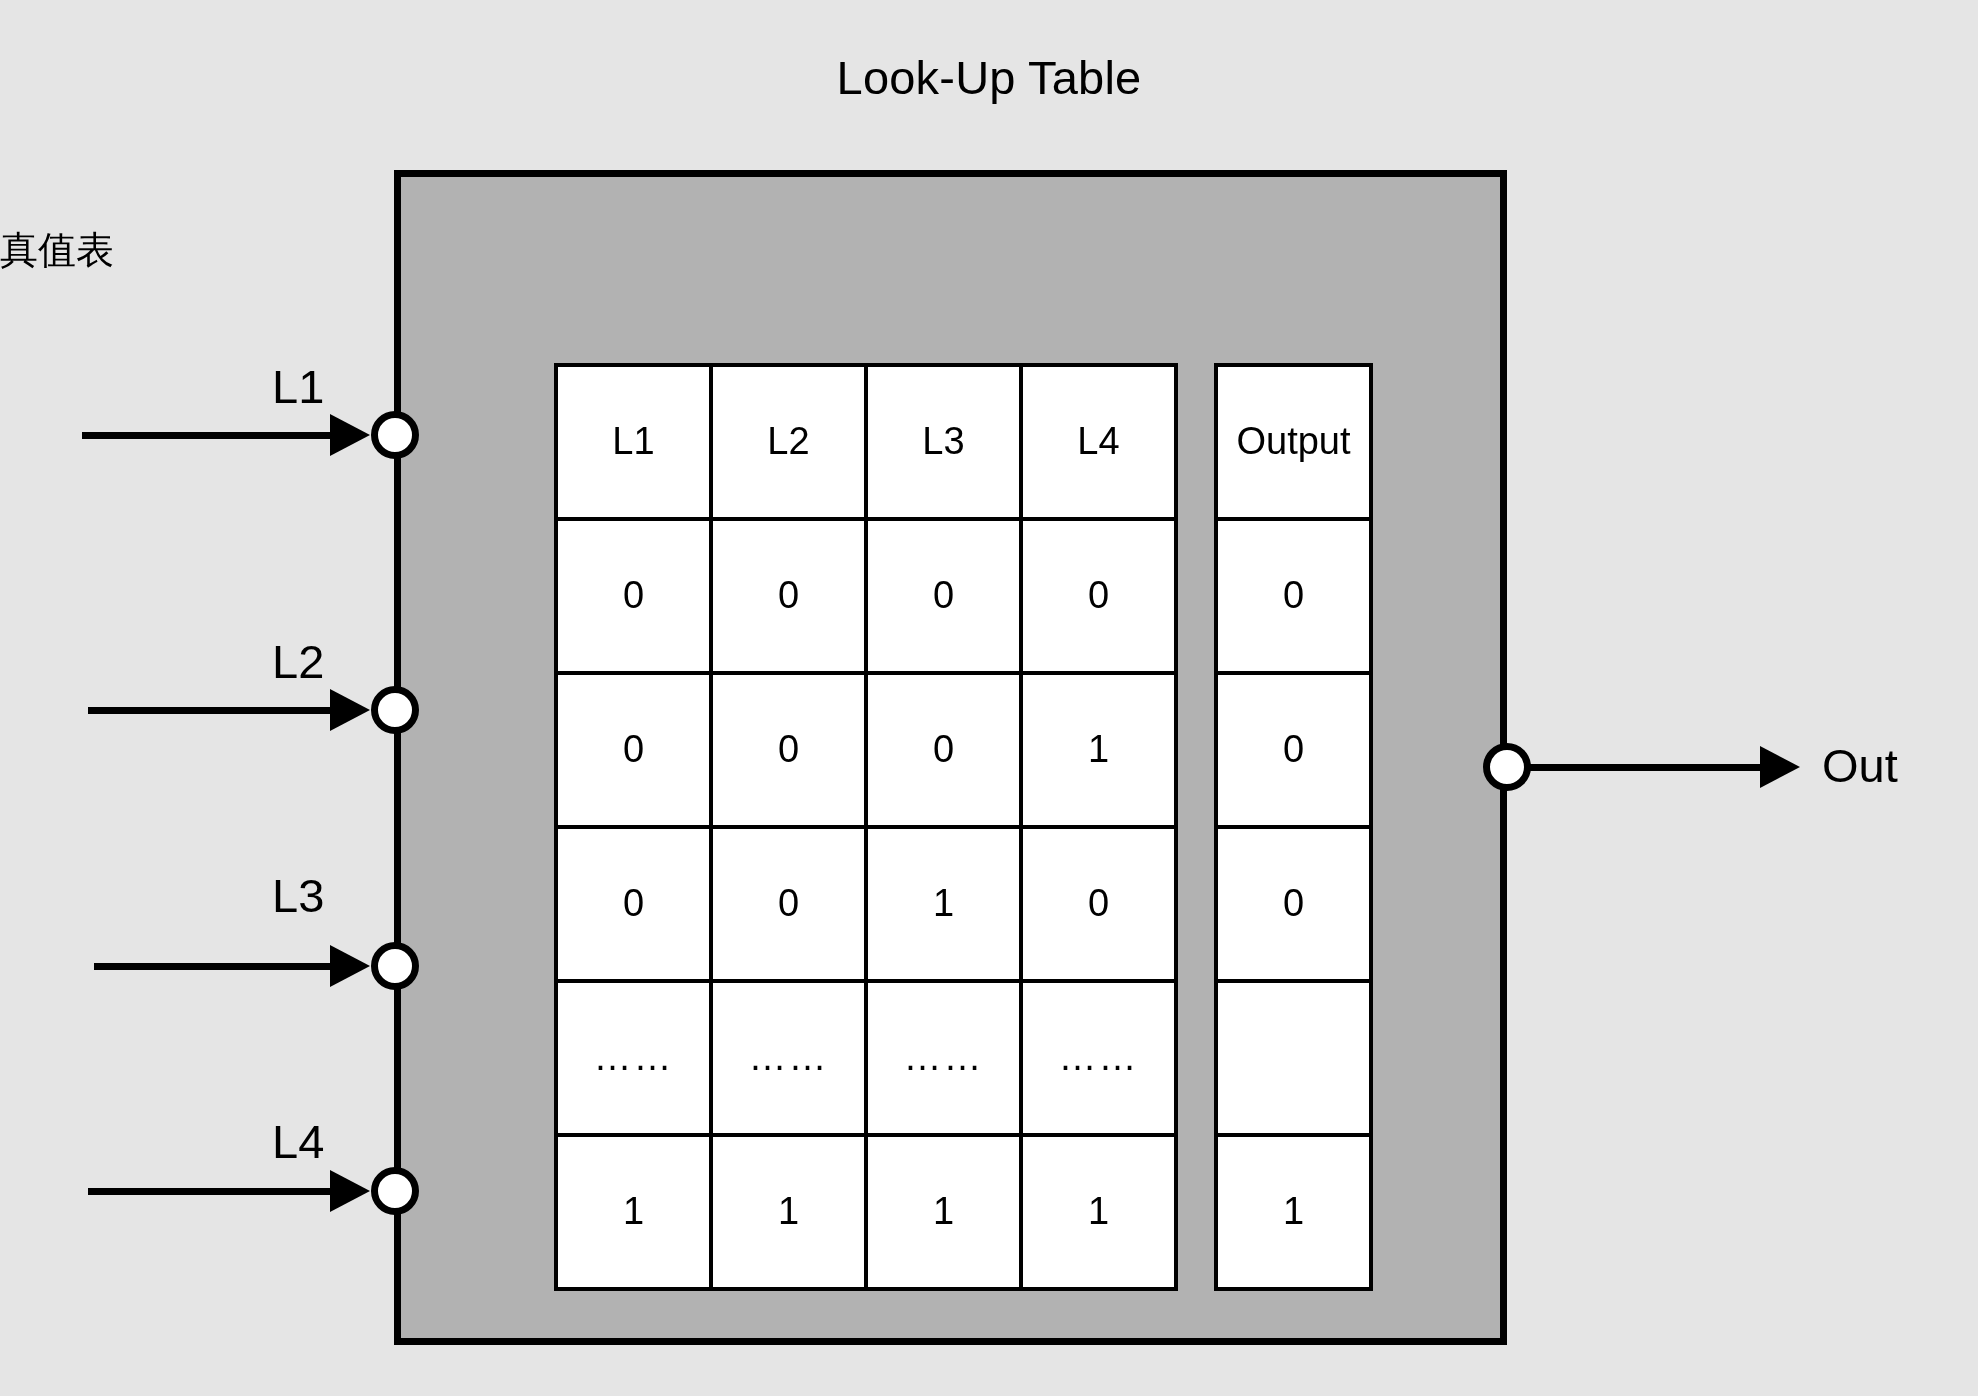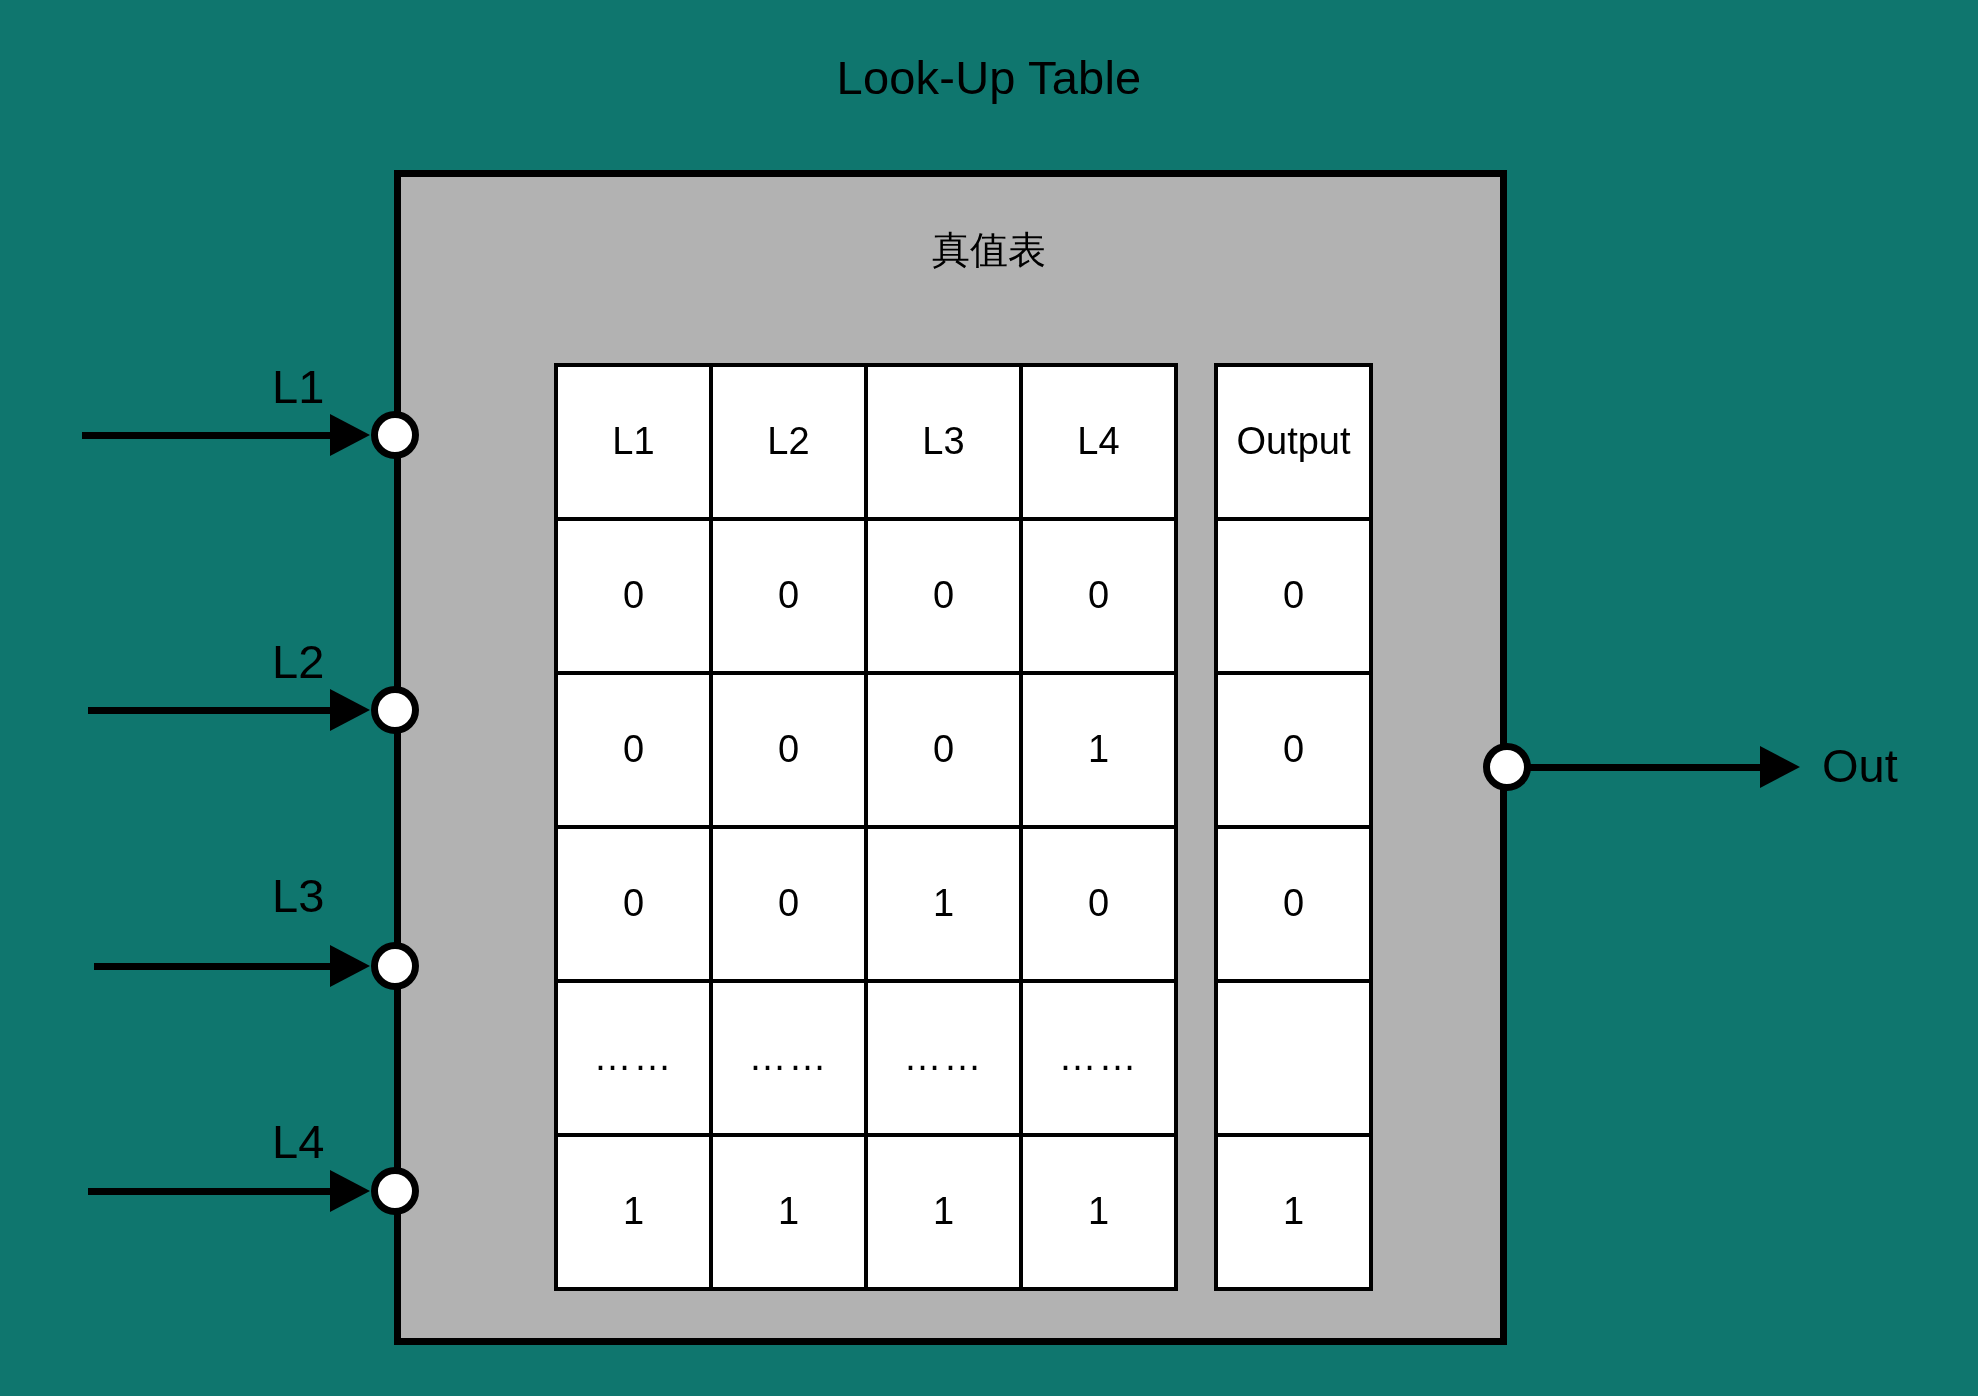--- a/index.html
+++ b/index.html
@@ -9,21 +9,21 @@
     background: #ffffff;
   }
   body {
     font-family: "Liberation Sans", "DejaVu Sans", sans-serif;
     color: #000000;
   }
   #stage {
     position: relative;
     width: 1978px;
     height: 1396px;
-    background: #0f766e;
+    background: #e5e5e5;
     overflow: hidden;
   }
 
   
   #diagram-title {
     position: absolute;
     left: 0;
     top: 52px;
     width: 1978px;
     text-align: center;
@@ -42,21 +42,20 @@
     height: 1175px;
     background: #b2b2b2;
     border: 7px solid #000000;
     box-sizing: border-box;
   }
   #lut-subtitle {
     position: absolute;
     left: 0;
     top: 230px;
     width: 1978px;
-    text-align: center;
     font-size: 38px;
     line-height: 1.1;
     white-space: nowrap;
   }
 
   
   .tbl {
     position: absolute;
     border-collapse: collapse;
     background: #ffffff;

